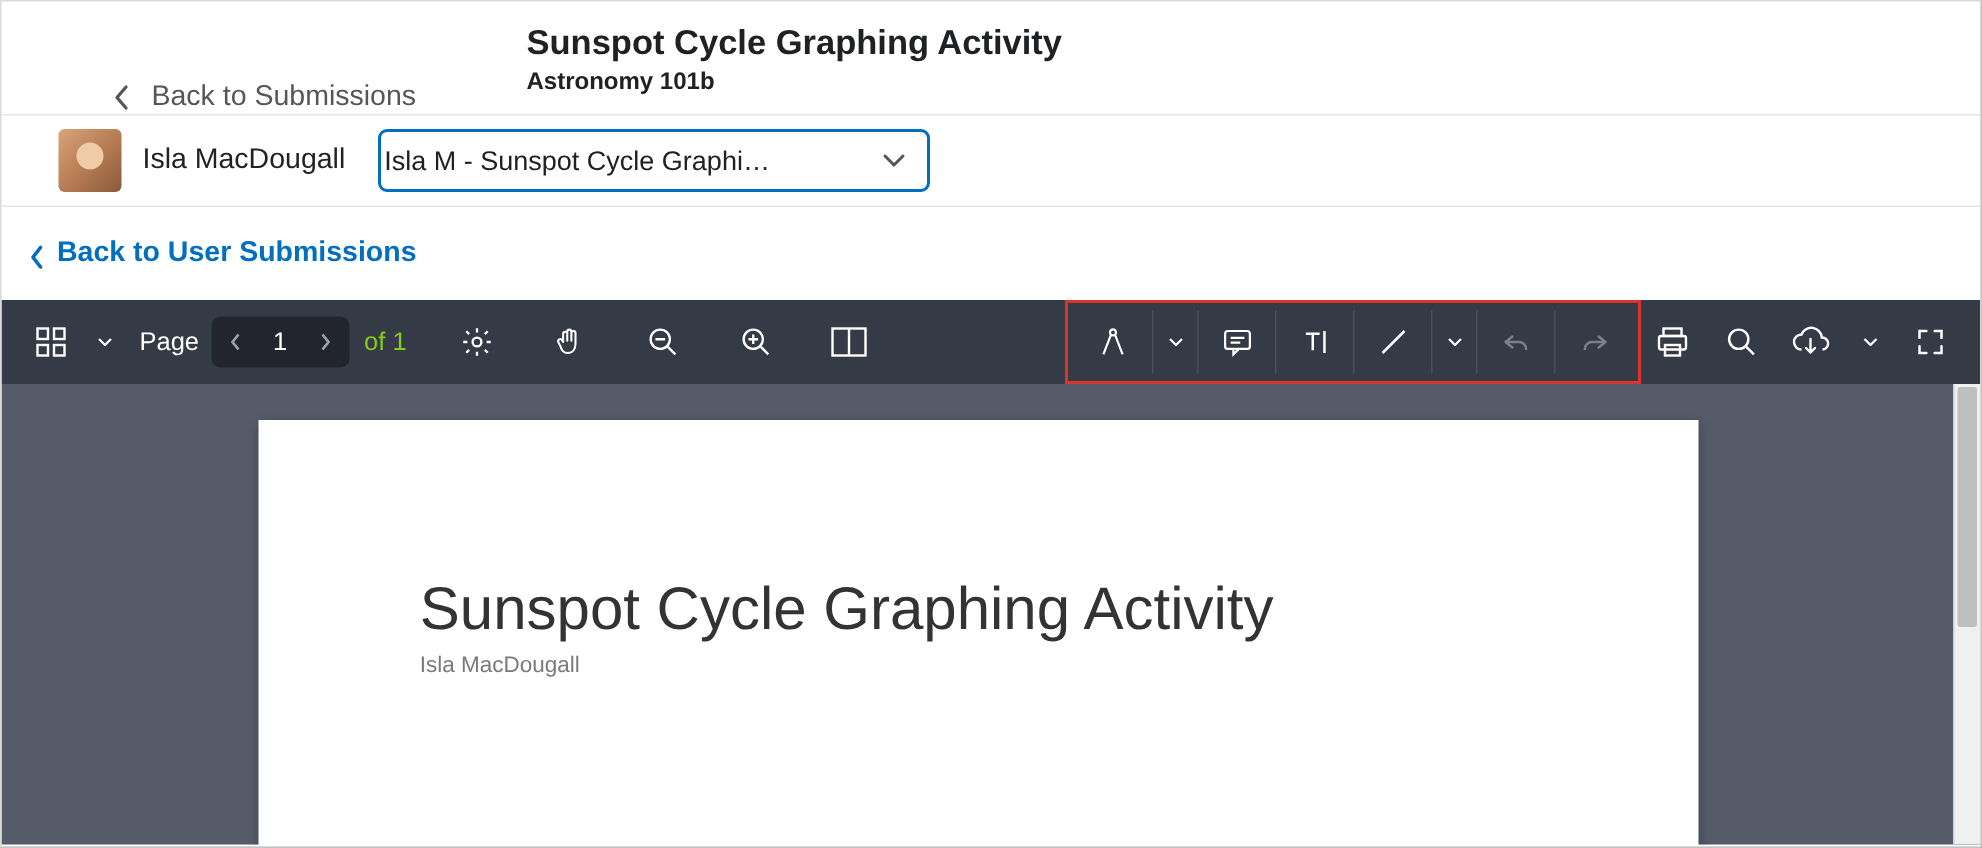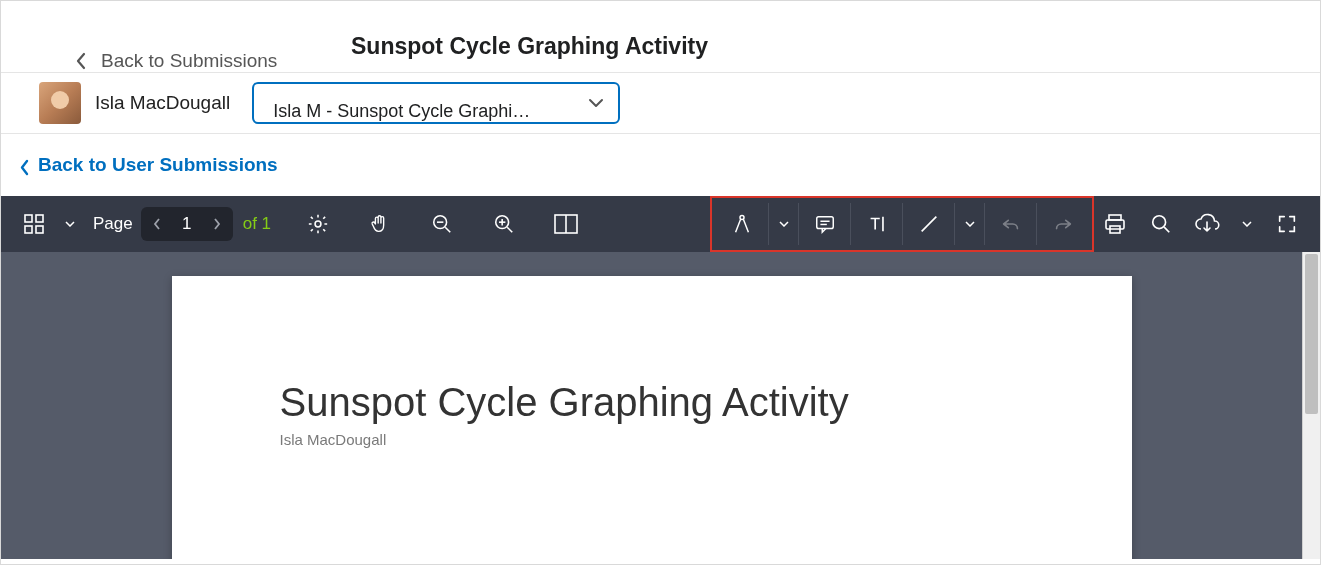--- a/index.html
+++ b/index.html
@@ -50,22 +50,22 @@
   .avatar::after{
     content:""; position:absolute; left:50%; top:42%; width:18px; height:18px;
     border-radius:50%; background:#f0cba8; transform:translate(-50%,-50%);
   }
   .username { font-size: 19px; color: #222; margin-right: 8px; }
   .file-select {
     border: 2px solid #006fbf;
     border-radius: 6px;
     height: 42px;
     display: flex;
-    align-items: flex-end;
-    padding: 0 40px 0 19px;
+    align-items: center;
+    padding: 0 40px 0 2px;
     font-size: 18px;
     position: relative;
     min-width: 368px;
     color: #202122;
     background: #fff;
   }
   .file-select .chev {
     position: absolute; right: 14px; top: 50%; transform: translateY(-50%);
   }
 
@@ -168,20 +168,21 @@
 
 <div class="header-row">
   <div class="back-cell">
     <svg width="12" height="18" viewBox="0 0 12 18">
         <path d="M9 2 L3 9 L9 16" stroke="#565656" stroke-width="2.2" fill="none" stroke-linecap="round" stroke-linejoin="round"></path>
       </svg>
     <span>Back to Submissions</span>
   </div>
   <div class="title-cell">
     <h1>Sunspot Cycle Graphing Activity</h1>
+    <div class="subtitle">Astronomy 101b</div>
   </div>
 </div>
 
 <div class="user-row">
   <div class="avatar"></div>
   <span class="username">Isla MacDougall</span>
   <div class="file-select">
     <span>Isla M - Sunspot Cycle Graphi…</span>
     <span class="chev">
       <svg width="16" height="10" viewBox="0 0 16 10">

